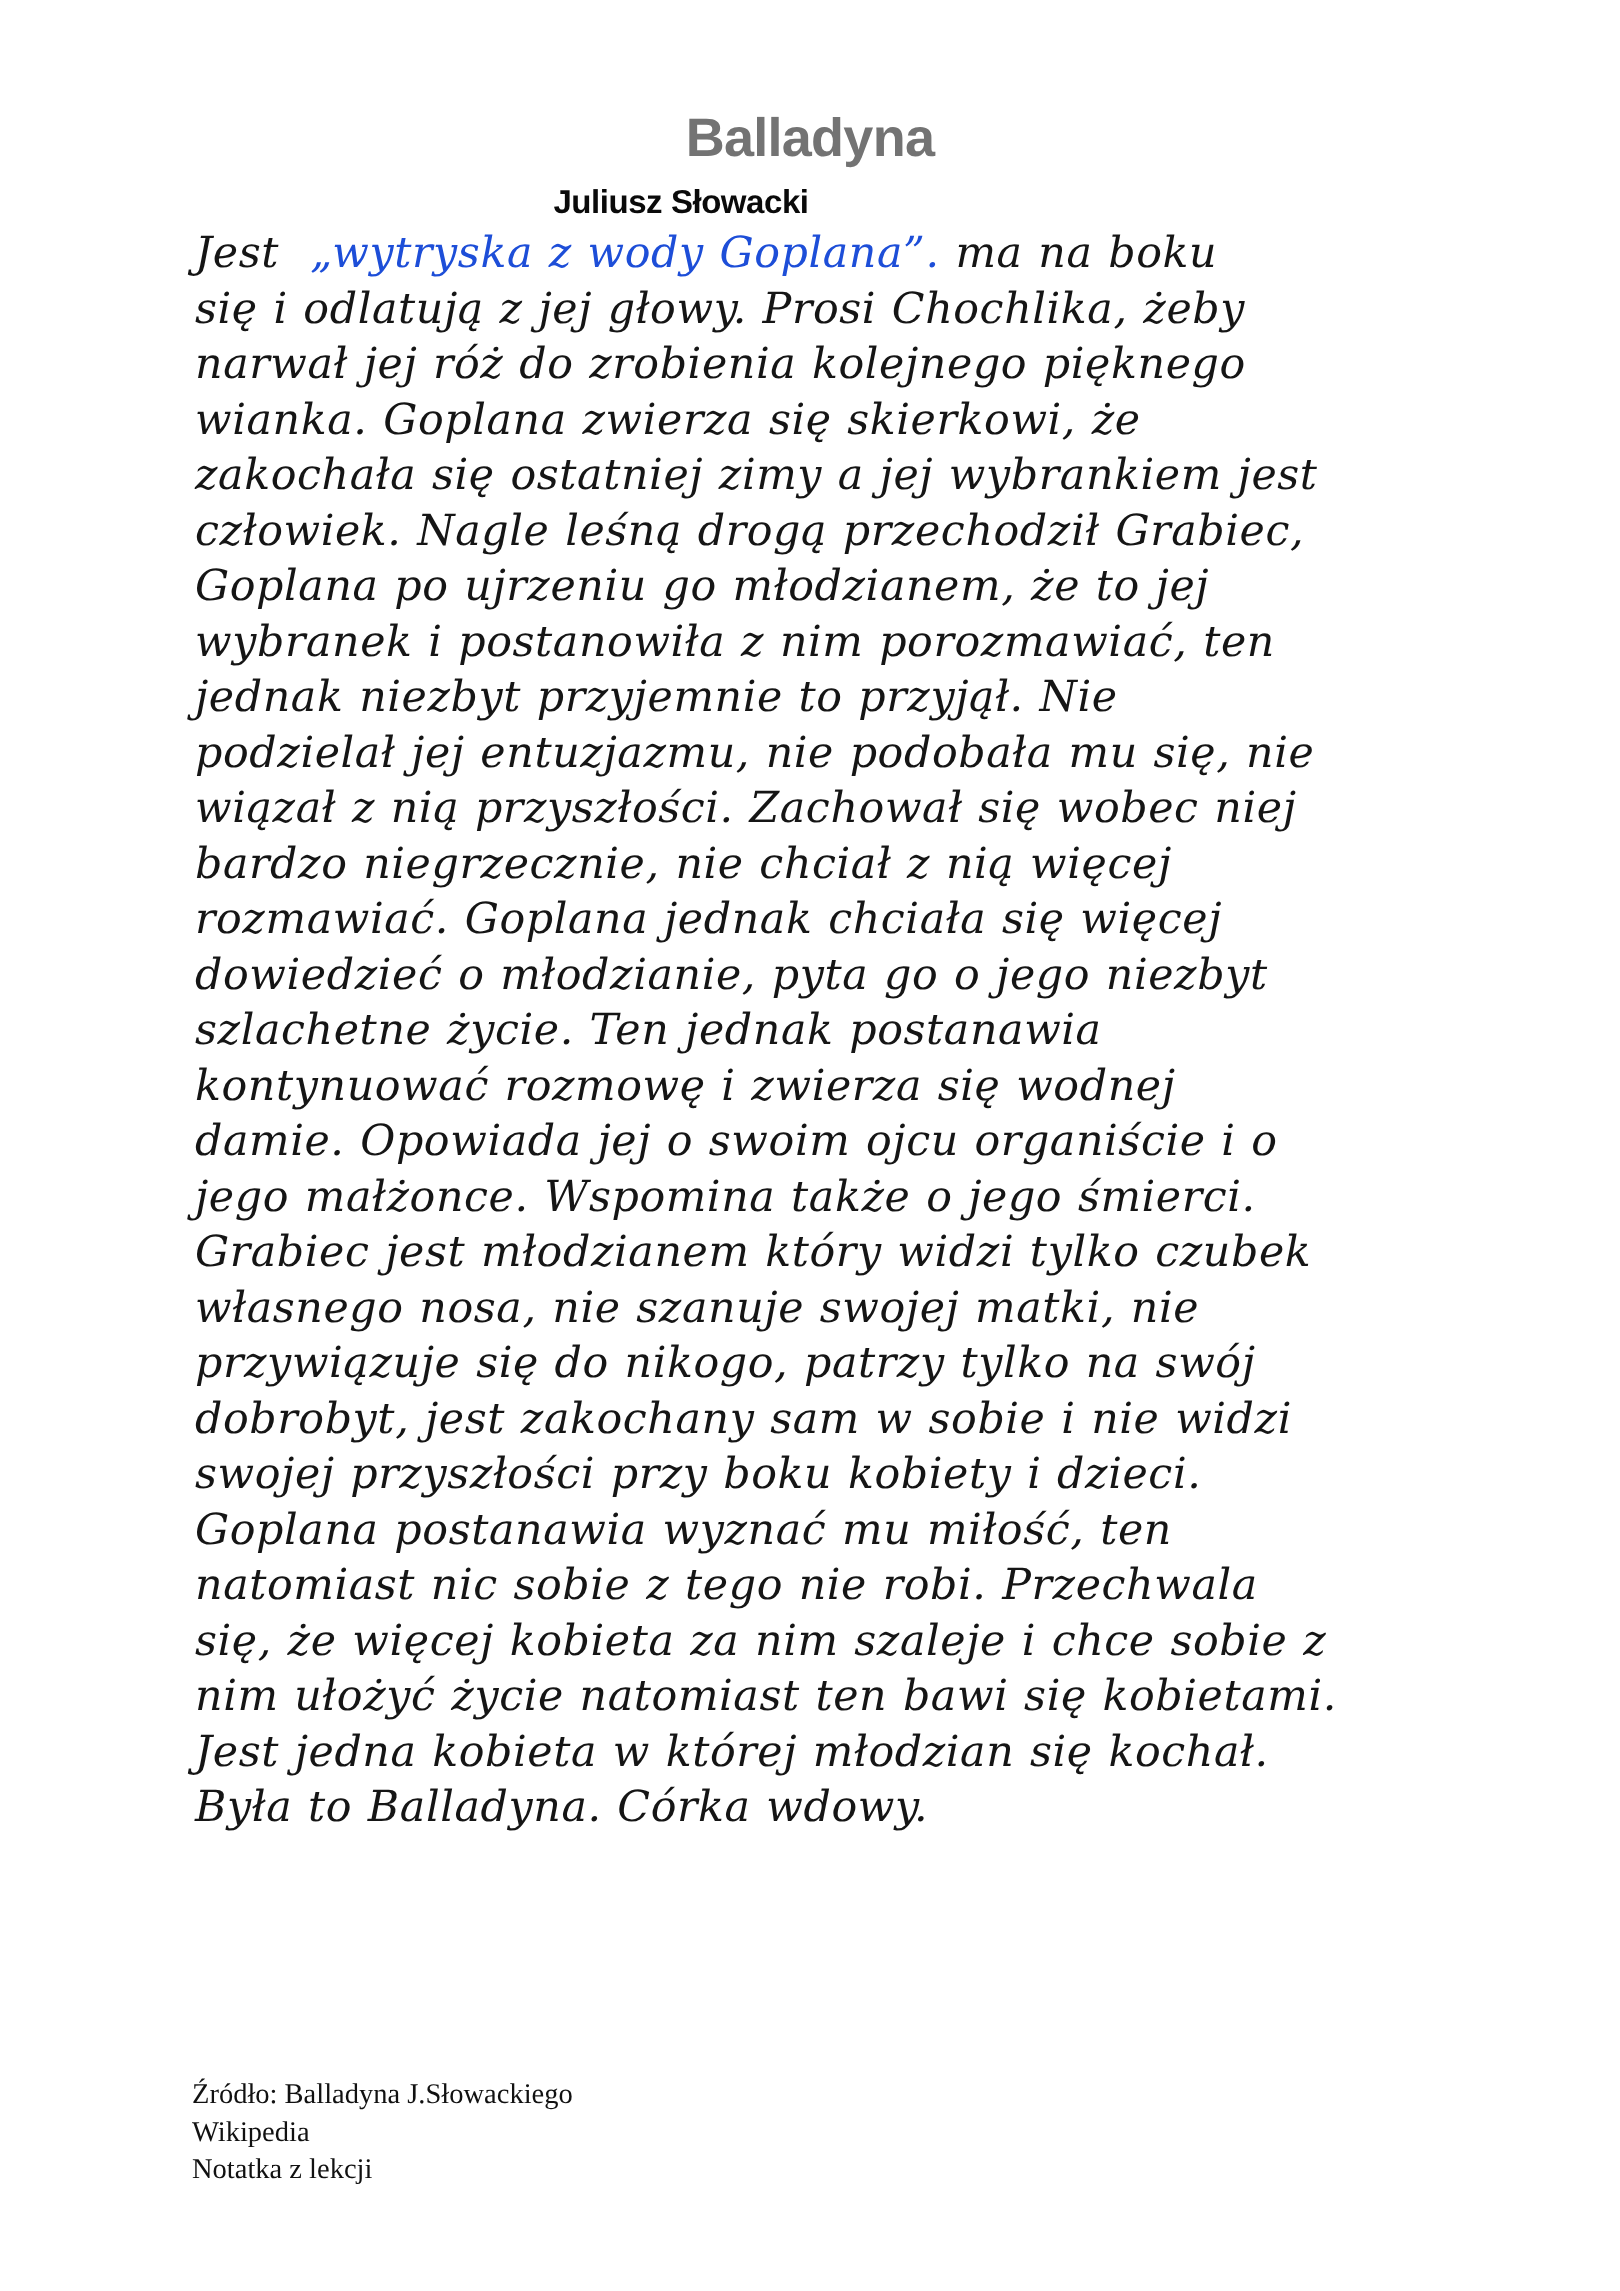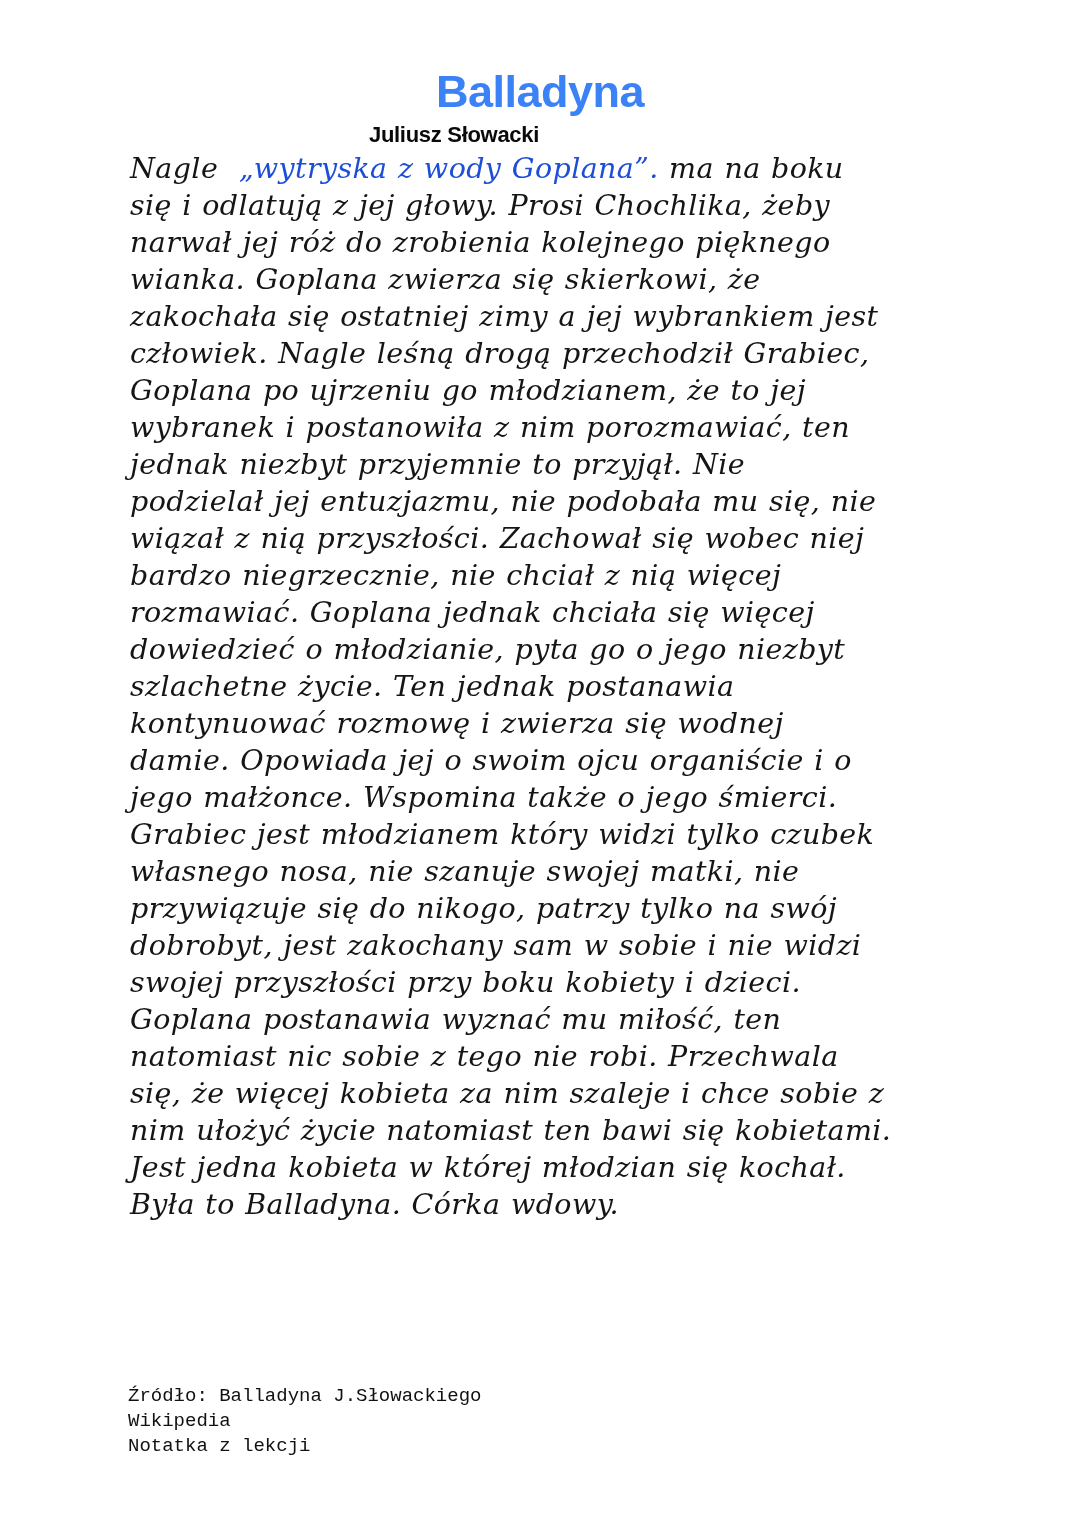--- a/index.html
+++ b/index.html
@@ -15,24 +15,24 @@
       color: #111111;
     }
     .title {
       position: absolute;
       left: 0;
       width: 1080px;
       top: 68px;
       text-align: center;
       font-family: "Liberation Sans", sans-serif;
       font-weight: bold;
-      font-size: 45px;
+      font-size: 36px;
       line-height: 48px;
       letter-spacing: -0.5px;
-      color: #3b82f6;
+      color: #737373;
     }
     .subtitle {
       position: absolute;
       left: 0;
       width: 908px;
       top: 120px;
       text-align: center;
       font-family: "Liberation Sans", sans-serif;
       font-weight: bold;
       font-size: 22px;
@@ -58,39 +58,39 @@
       white-space: nowrap;
       height: 37px;
     }
     .quote {
       color: #1d4ed8;
     }
     .footer {
       position: absolute;
       left: 128px;
       top: 1384px;
-      font-family: Liberation Mono, monospace;
+      font-family: Liberation Serif, serif;
       font-size: 19px;
       line-height: 25px;
       color: #111111;
     }
     .footer .fline {
       display: block;
       white-space: nowrap;
     }
   </style>
 </head>
 <body>
 
 <div>
   <div class="title">Balladyna</div>
   <div class="subtitle">Juliusz Słowacki</div>
 
   <div class="body-text">
-    <span class="line"><span style="white-space:pre">Nagle  </span><span class="quote">„wytryska z wody Goplana”.</span><span style="white-space:pre"> ma na boku</span></span>
+    <span class="line"><span style="white-space:pre">Jest  </span><span class="quote">„wytryska z wody Goplana”.</span><span style="white-space:pre"> ma na boku</span></span>
     <span class="line">się i odlatują z jej głowy. Prosi Chochlika, żeby</span>
     <span class="line">narwał jej róż do zrobienia kolejnego pięknego</span>
     <span class="line">wianka. Goplana zwierza się skierkowi, że</span>
     <span class="line">zakochała się ostatniej zimy a jej wybrankiem jest</span>
     <span class="line">człowiek. Nagle leśną drogą przechodził Grabiec,</span>
     <span class="line">Goplana po ujrzeniu go młodzianem, że to jej</span>
     <span class="line">wybranek i postanowiła z nim porozmawiać, ten</span>
     <span class="line">jednak niezbyt przyjemnie to przyjął. Nie</span>
     <span class="line">podzielał jej entuzjazmu, nie podobała mu się, nie</span>
     <span class="line">wiązał z nią przyszłości. Zachował się wobec niej</span>

